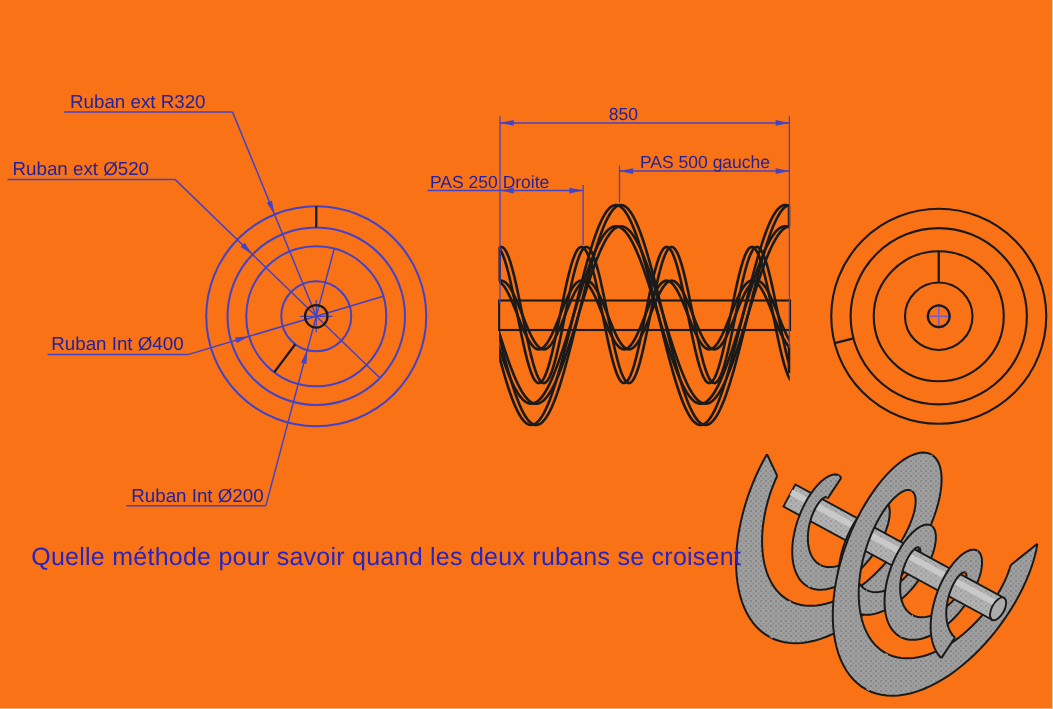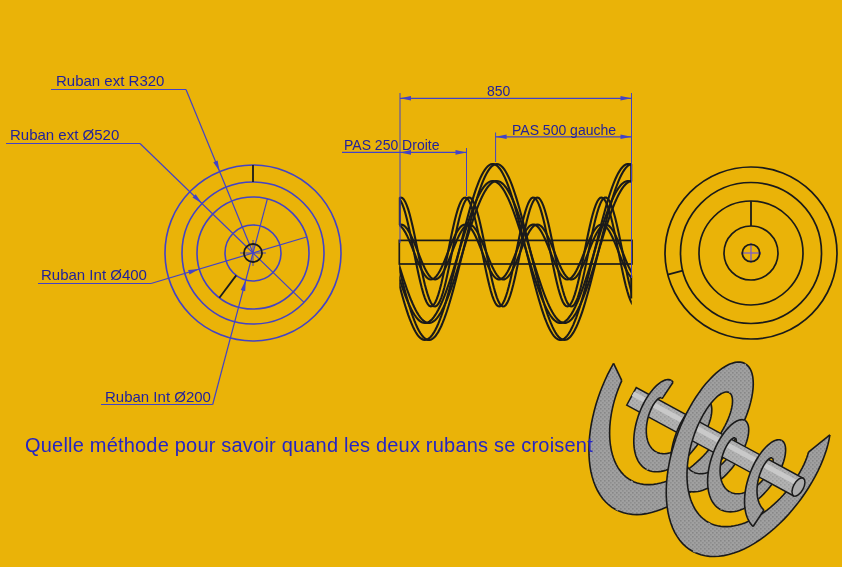--- a/index.html
+++ b/index.html
@@ -1,16 +1,16 @@
 <!DOCTYPE html>
 <html><head>
 <meta charset="utf-8">
 <style>
   html,body{margin:0;padding:0;background:#ffffff;}
-  .canvas{position:relative;width:842px;height:567px;background:#eab308;overflow:hidden;}
+  .canvas{position:relative;width:842px;height:567px;background:#f97316;overflow:hidden;}
   svg{display:block;}
   text{font-family:"Liberation Sans","DejaVu Sans",sans-serif;}
   .cad-label{font-size:15px;}
   .dim-label{font-size:14px;}
   .caption-text{font-size:20px;letter-spacing:0.2px;}
 </style>
 </head>
 <body>
 
 <div class="canvas">

